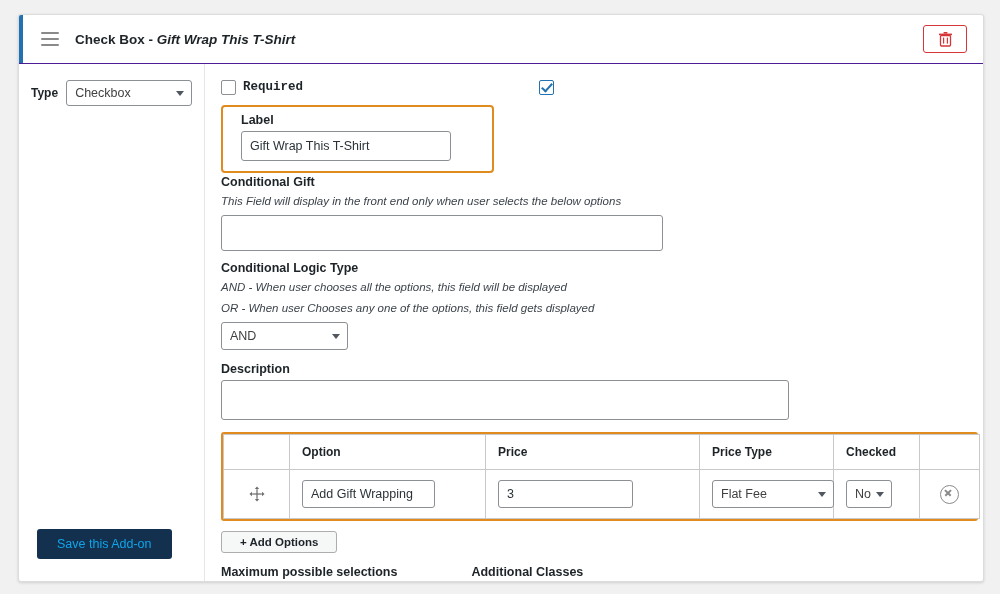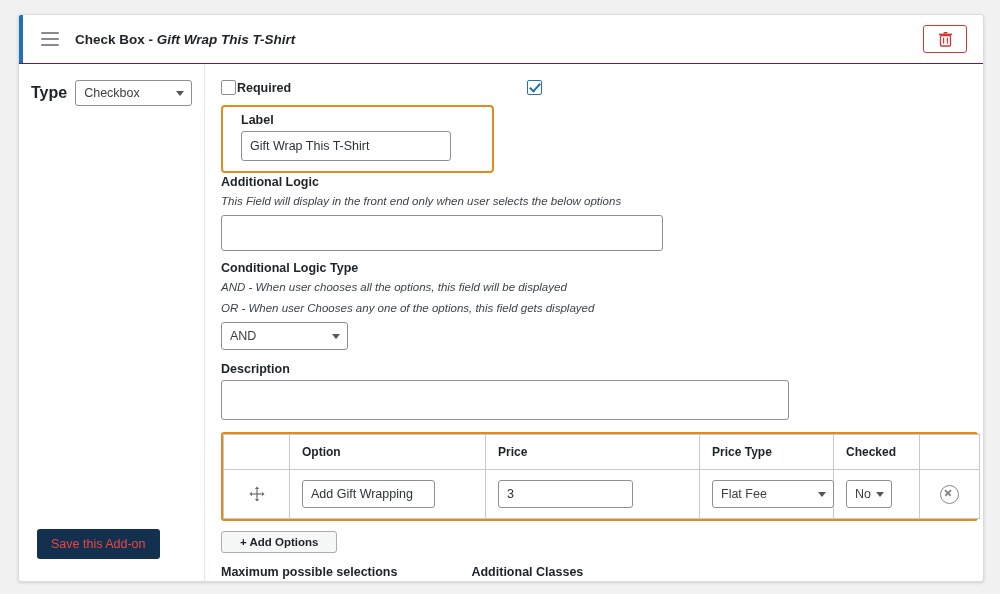--- a/index.html
+++ b/index.html
@@ -92,21 +92,21 @@
     position: relative;
     padding: 16px 12px 0 12px;
     box-sizing: border-box;
   }
   .type-row {
     display: flex;
     align-items: center;
     gap: 8px;
   }
   .type-label {
-    font-size: 16px;
+    font-size: 12px;
     font-weight: bold;
     color: #1d2327;
     text-align: right;
   }
   .select-box {
     position: relative;
     border: 1px solid #8c8f94;
     border-radius: 3px;
     background: #fff;
     height: 26px;
@@ -127,47 +127,48 @@
     border-left: 4px solid transparent;
     border-right: 4px solid transparent;
     border-top: 5px solid #50575e;
   }
   .type-select { width: 127px; }
   .save-button {
     position: absolute;
     left: 18px;
     bottom: 22px;
     background: #13304e;
-    color: #ef4444;
+    color: #0ea5e9;
     border: none;
     border-radius: 3px;
     font-size: 12.5px;
-    padding: 8px 14px;
+    padding: 8px 20px;
     cursor: pointer;
     font-family: "Liberation Sans", sans-serif;
   }
 
   .right-col {
     flex: 1;
     padding: 16px 20px 0 16px;
     box-sizing: border-box;
     position: relative;
   }
 
   
   .check-row {
     display: flex;
     align-items: center;
     margin-bottom: 10px;
   }
   .check-item {
     display: flex;
-    align-items: center;
-    gap: 1px;
-    cursor: pointer;
+    align-items: flex-start;
+    gap: 7px;
+    cursor: pointer;
+    font-family: Liberation Mono, monospace;
   }
   .check-item.second { margin-left: 236px; }
   .cb {
     width: 15px;
     height: 15px;
     border: 1px solid #8c8f94;
     border-radius: 2px;
     background: #fff;
     box-sizing: border-box;
     position: relative;
@@ -385,21 +386,21 @@
           <span class="cb checked"></span>
         </div>
       </div>
 
       <div class="label-highlight">
         <div class="field-label">Label</div>
         <input class="text-input label-input" type="text" value="Gift Wrap This T-Shirt" style="">
       </div>
 
       <div class="cond-block">
-        <div class="field-label">Additional Logic</div>
+        <div class="field-label">Conditional Gift</div>
         <div class="field-hint">This Field will display in the front end only when user selects the below options</div>
         <input class="text-input cond-input" type="text" value="" style="">
       </div>
 
       <div class="cond-type-block">
         <div class="field-label">Conditional Logic Type</div>
         <div class="field-hint">AND - When user chooses all the options, this field will be displayed</div>
         <div class="field-hint">OR - When user Chooses any one of the options, this field gets displayed</div>
         <div class="select-box cond-type-select">
           <span>AND</span>

